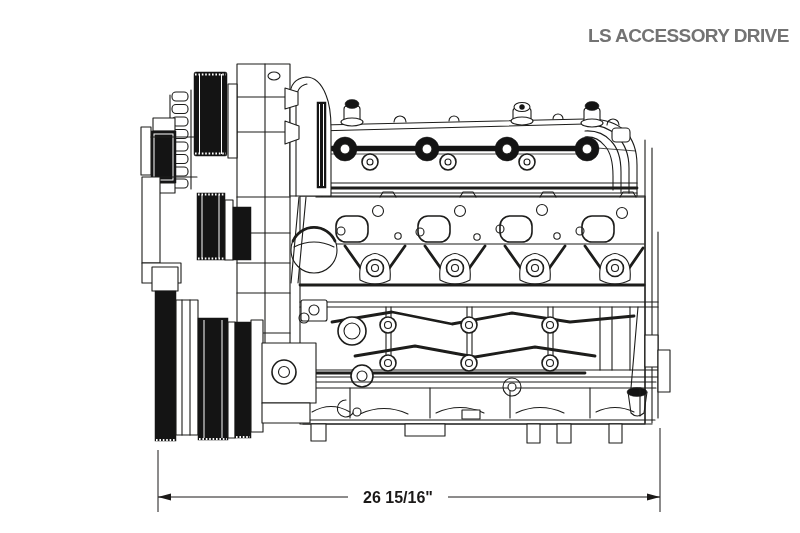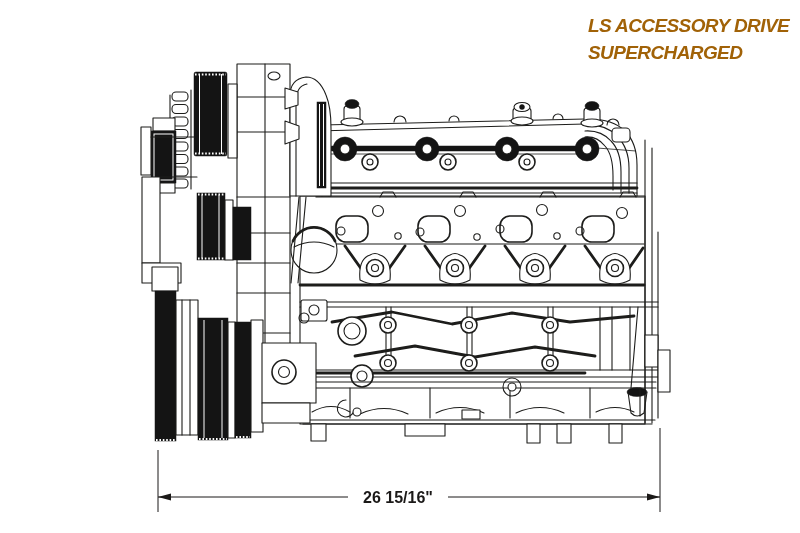--- a/index.html
+++ b/index.html
@@ -1,40 +1,39 @@
 <!DOCTYPE html>
 <html><head>
 <meta charset="utf-8">
 <style>
   html,body{margin:0;padding:0;background:#fff;}
   #page{position:relative;width:800px;height:533px;background:#ffffff;overflow:hidden;
         font-family:"Liberation Sans", sans-serif;}
-  #title{position:absolute;left:588px;top:12px;font-weight:700;font-size:19px;
-         line-height:27px;letter-spacing:-0.6px;color:#a16207;white-space:nowrap;font-style:italic;}
+  #title{position:absolute;left:588px;top:22px;font-weight:700;font-size:19px;
+         line-height:27px;letter-spacing:-0.6px;color:#737373;white-space:nowrap;}
   svg{position:absolute;left:0;top:0;}
   .ln{fill:none;stroke:#1d1d1b;stroke-width:1.1;stroke-linecap:round;stroke-linejoin:round;}
   .lnt{fill:none;stroke:#1d1d1b;stroke-width:0.8;}
   .ln2{fill:none;stroke:#1d1d1b;stroke-width:1.6;stroke-linejoin:round;}
   .thick{fill:none;stroke:#1d1d1b;stroke-width:2.8;stroke-linecap:round;stroke-linejoin:round;}
   .wh{fill:#ffffff;stroke:#1d1d1b;stroke-width:1.1;stroke-linejoin:round;}
   .wh2{fill:#ffffff;stroke:#1d1d1b;stroke-width:1.6;}
   .dk{fill:#141414;stroke:#141414;stroke-width:0.5;}
   .whl{fill:none;stroke:#ffffff;stroke-width:1;}
   .whd{fill:none;stroke:#ffffff;stroke-width:2;stroke-dasharray:1.6 1.8;}
   .dim{fill:none;stroke:#1b1918;stroke-width:1;}
   .dimtext{font-family:"Liberation Sans", sans-serif;font-weight:700;font-size:16px;fill:#1b1918;}
 </style>
 </head>
 <body>
 
 <div id="page">
 
   <div id="title">
     <div>LS ACCESSORY DRIVE</div>
-    <div>SUPERCHARGED</div>
   </div>
 
   <svg width="800" height="533" viewBox="0 0 800 533">
 
     <g>
 
       <path class="wh" d="M300,196 H645 V424 H300 Z"></path>
 
       <path class="ln" d="M645,140 V423 M652,148 V423 M658,232 V418"></path>
 

